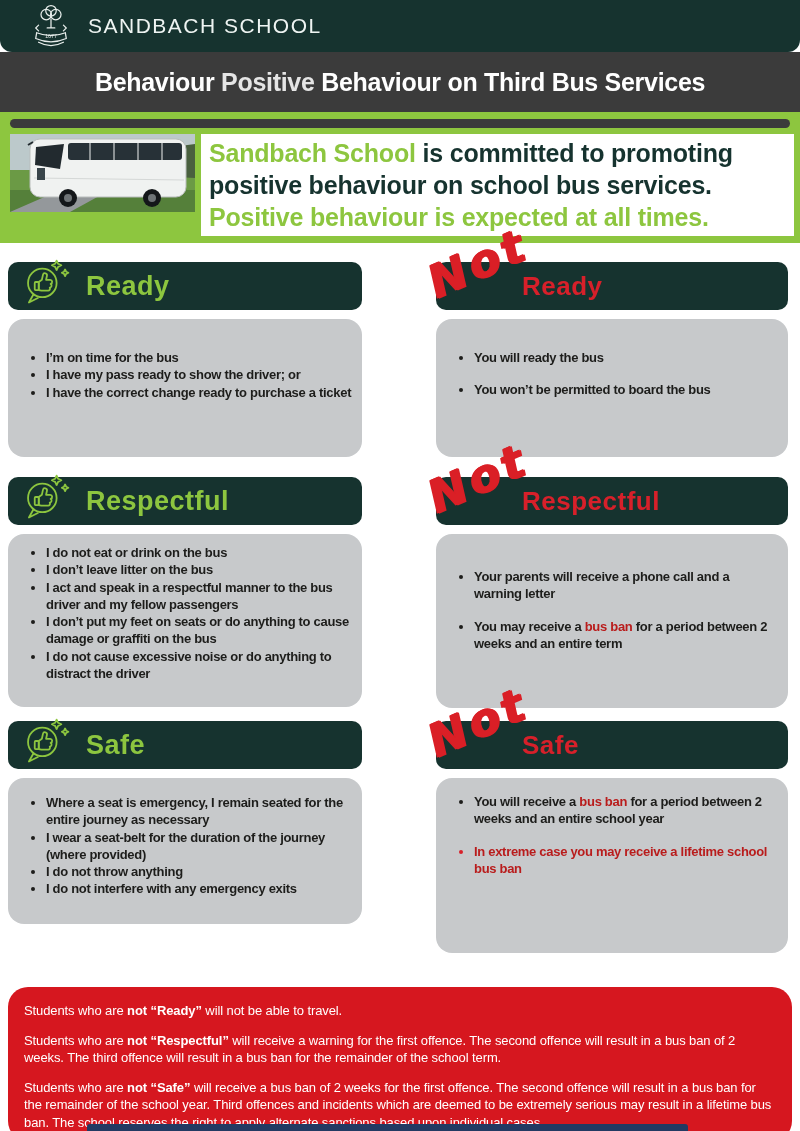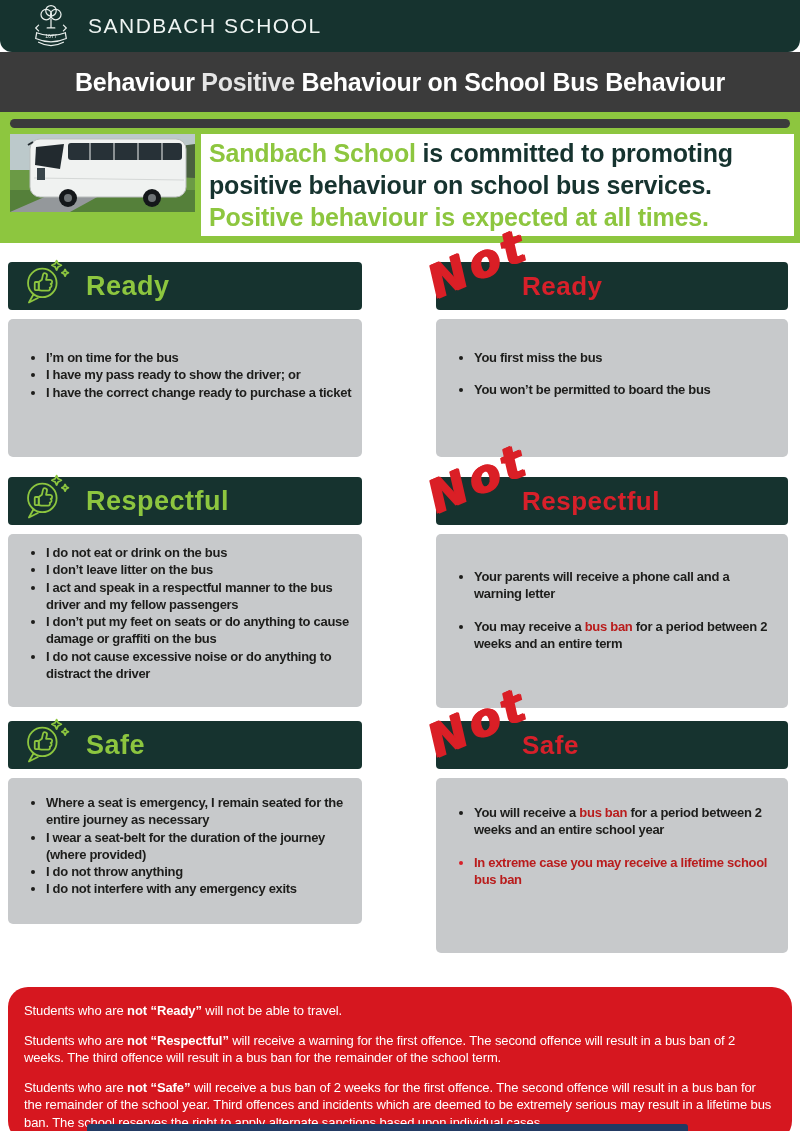--- a/index.html
+++ b/index.html
@@ -24,41 +24,41 @@
   .bus-photo { width:185px; height:78px; flex:0 0 auto; overflow:hidden; }
   .intro-text { flex:1; background:#ffffff; margin-left:6px; padding:3px 6px 3px 8px;
                 font-size:25px; font-weight:700; line-height:1.28; color:#16332f; letter-spacing:-0.2px;}
   .intro-text .green { color:#8dc63f; }
 
   
   .row { display:flex; column-gap:74px; padding:0 8px; align-items:flex-start; }
   .row1 { margin-top:19px; } .row2 { margin-top:20px; } .row3 { margin-top:13px; }
   .col-left { width:354px; } .col-right { width:352px; }
 
-  .pill { position:relative; height:48px; background:#16332f; border-radius:4px;
+  .pill { position:relative; height:48px; background:#16332f; border-radius:10px;
           display:flex; align-items:center; }
   .pill .icon { width:50px; height:52px; margin:-8px 0 0 12px; flex:0 0 auto; }
   .label-green { color:#8dc63f; font-size:27px; font-weight:700; margin-left:16px; letter-spacing:0.5px; }
   .label-red { color:#d7202a; font-size:26px; font-weight:700; margin-left:86px; letter-spacing:0.5px; }
   .not-word { position:absolute; left:-10px; top:-26px; z-index:3; color:#da1f26;
               font-family:"DejaVu Sans",sans-serif; font-style:italic; font-weight:bold;
               font-size:46px; letter-spacing:4px; transform:rotate(-24deg);
               text-shadow:1px 1px 0 #da1f26, -1px 0 0 #da1f26; }
 
-  .greybox { background:#c7c9cb; border-radius:5px; margin-top:9px; padding:10px 10px 10px 12px;
+  .greybox { background:#c7c9cb; border-radius:16px; margin-top:9px; padding:10px 10px 10px 12px;
              color:#1d1d1b; }
   .greybox ul { list-style:disc; padding-left:26px; }
   .greybox li { font-size:13px; font-weight:700; line-height:1.33; letter-spacing:-0.3px; }
   .spread li { margin-bottom:15px; }
   .box-r1l { height:138px; padding-top:30px; }
   .box-r1r { height:138px; padding-top:30px; }
   .box-r2l { height:173px; }
   .box-r2r { height:174px; padding-top:34px; }
   .box-r3l { height:146px; padding-top:16px; }
-  .box-r3r { height:175px; padding-top:26px; }
+  .box-r3r { height:175px; padding-top:15px; }
   .red-inline { color:#b91c1c; }
   li.red-li { color:#d7202a;margin-top:12px; }
 
   
   .redbox { margin:34px 8px 0; height:154px; background:#d6171f; border-radius:20px;
             padding:15px 16px 10px; color:#ffffff; overflow:hidden; }
   .redbox p { font-size:13px; line-height:1.35; margin-bottom:12px; letter-spacing:-0.1px; }
   .redbox strong { font-weight:700; }
 
   .navy-bar { position:absolute; bottom:0; left:87px; width:601px; height:7px;
@@ -79,21 +79,21 @@
         <path d="M9 22 l-3 3 3 3 M35 22 l3 3 -3 3"></path>
         <path d="M7 30 q15 6 30 0 l1 6 q-16 7 -32 0 z"></path>
         <path d="M9 40 q13 7 26 0"></path>
       </g>
       <text x="22" y="36" text-anchor="middle" font-size="5.5" fill="#e8eeec">1677</text>
     </svg>
     <div class="school-name">SANDBACH SCHOOL</div>
   </header>
 
   <div class="title-band">
-    <h1><span>Behaviour </span><span class="green">Positive</span><span> Behaviour on School Bus Behaviour</span></h1>
+    <h1><span>Behaviour </span><span class="green">Positive</span><span> Behaviour on Third Bus Services</span></h1>
   </div>
 
   <div class="green-wrap">
     <div class="dark-bar"></div>
     <div class="intro-band">
       <svg class="bus-photo" viewBox="0 0 185 78">
         <rect x="0" y="0" width="185" height="48" fill="#bcc9cb"></rect>
         <rect x="0" y="36" width="185" height="22" fill="#6b9a45"></rect>
         <polygon points="110,20 185,10 185,44 110,40" fill="#49603f"></polygon>
         <rect x="0" y="56" width="185" height="22" fill="#55803a"></rect>
@@ -143,21 +143,21 @@
         </ul>
       </div>
     </div>
     <div class="col-right">
       <div class="pill">
         <span class="not-word">Not</span>
         <span class="label-red">Ready</span>
       </div>
       <div class="greybox box-r1r spread">
         <ul>
-          <li><span>You first miss the bus</span></li>
+          <li><span>You will ready the bus</span></li>
           <li><span>You won’t be permitted to board the bus</span></li>
         </ul>
       </div>
     </div>
   </div>
 
   <div class="row row2">
     <div class="col-left">
       <div class="pill">
         <svg class="icon" viewBox="0 0 56 54">

